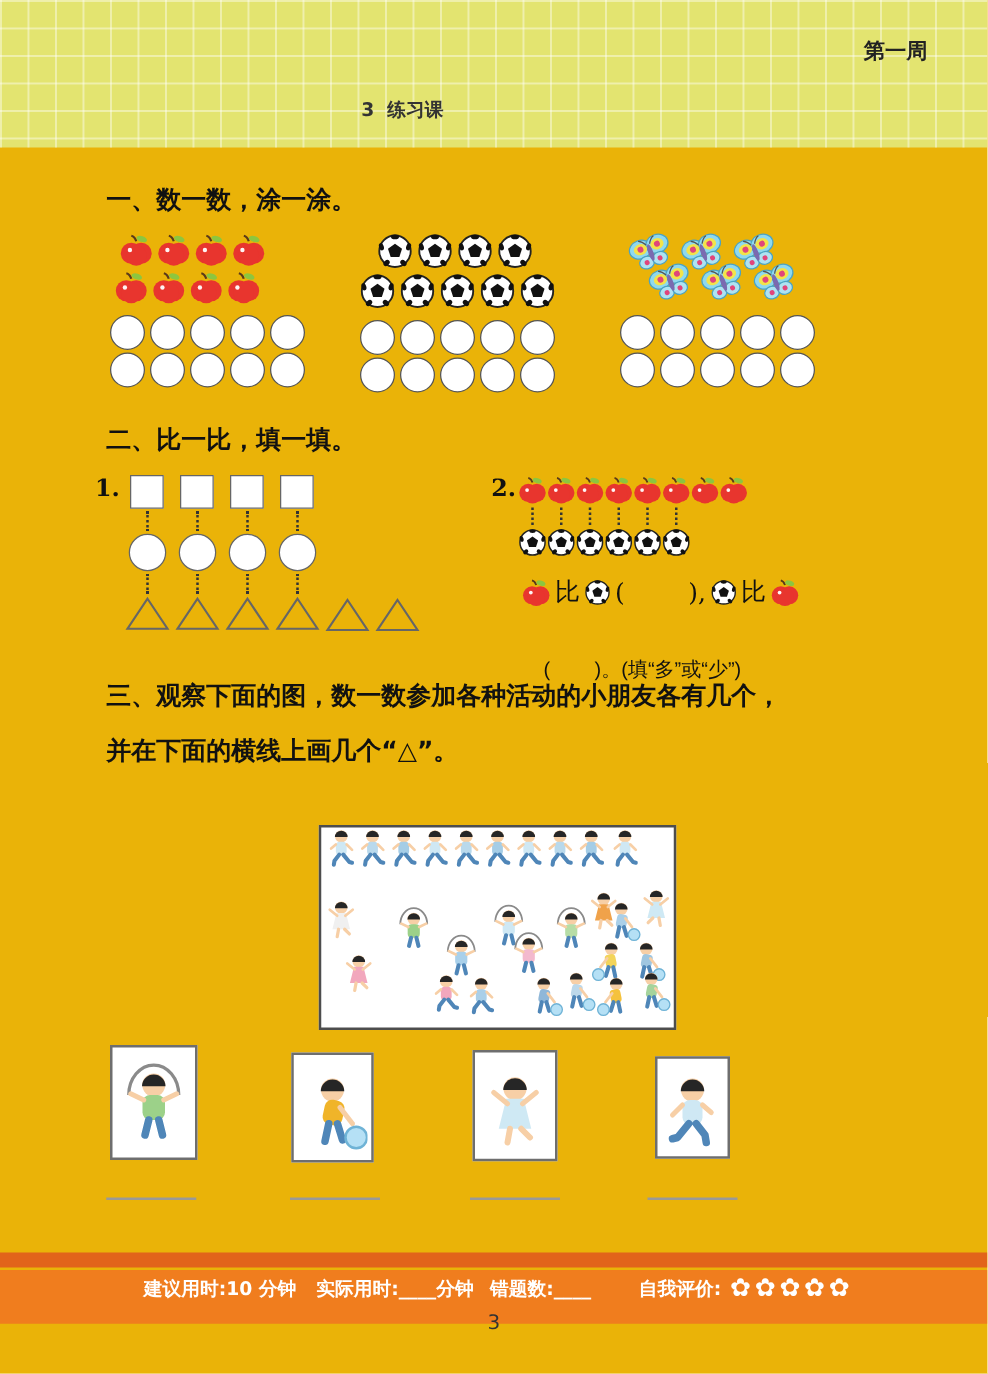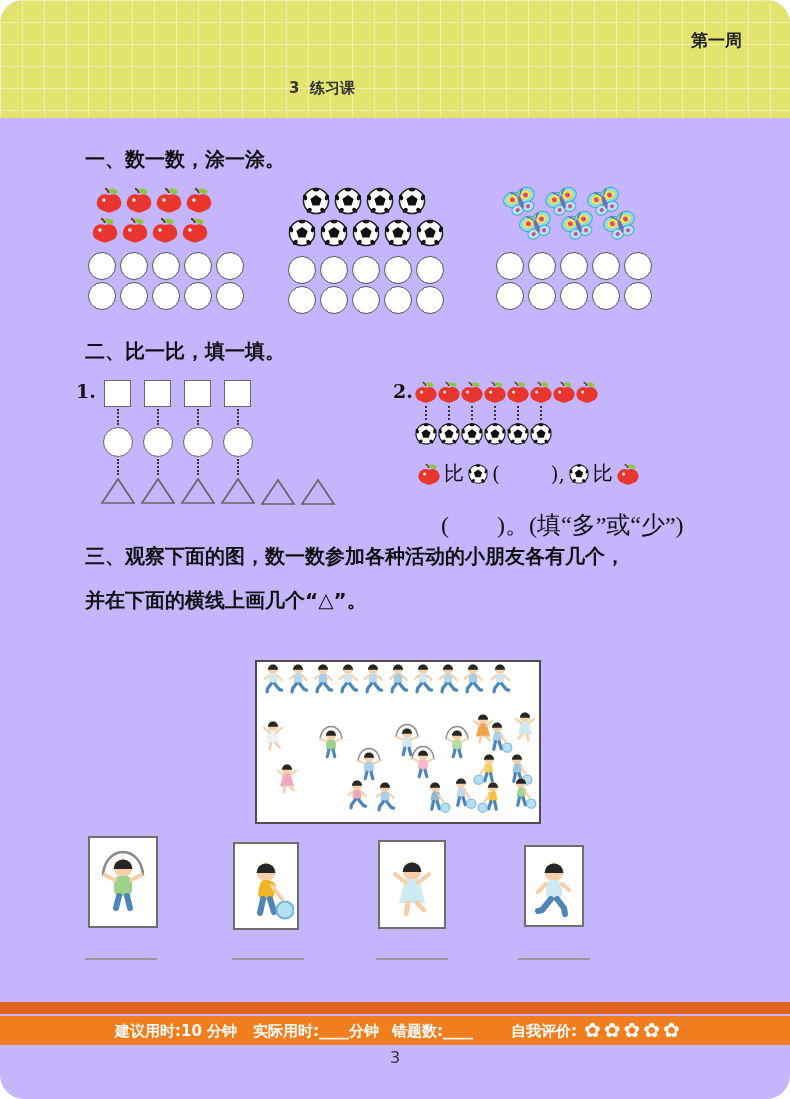--- a/index.html
+++ b/index.html
@@ -1,17 +1,17 @@
 <!DOCTYPE html>
 <html><head>
 <meta charset="utf-8">
 <style>
   html,body{margin:0;padding:0;background:#fff;}
-  .page{position:relative;width:790px;height:1099px;background:#c4b5fd;overflow:hidden;
-        font-family:"DejaVu Sans","Liberation Sans",sans-serif;color:#111;border-radius:24px;}
+  .page{position:relative;width:790px;height:1099px;background:#eab308;overflow:hidden;
+        font-family:"DejaVu Sans","Liberation Sans",sans-serif;color:#111;}
   
   .checker{position:absolute;left:0;top:0;width:790px;height:118px;
     background:
       linear-gradient(to right, rgba(255,255,255,.42) 1.5px, transparent 1.5px),
       linear-gradient(to bottom, rgba(255,255,255,.42) 1.5px, transparent 1.5px),
       #e3e470;
     background-size:22px 22px,22px 22px,auto;}
   .week{position:absolute;top:29px;right:48px;font-size:17px;font-weight:700;color:#222;}
   .banner{position:absolute;top:67px;left:0;width:250px;height:38px;background:#f0761d;
     border-radius:0 19px 19px 0;display:flex;align-items:center;}
@@ -42,34 +42,34 @@
   .vdots{height:16px;border-left:2.4px dotted #333;margin:2px 0;}
   .circ{width:28px;height:28px;border:1.6px solid #666;border-radius:50%;background:#fff;}
   .ans1{position:absolute;left:112px;top:504px;font-size:20px;white-space:pre;
         font-family:"DejaVu Serif","Liberation Serif",serif;}
   
   .s2i2{position:absolute;left:393px;top:380px;display:flex;align-items:flex-start;}
   .prow{display:flex;}
   .pcell{width:23px;display:flex;justify-content:center;}
   .ans2a{position:absolute;left:417px;top:460px;display:flex;align-items:center;gap:3px;
          font-size:20px;font-family:"DejaVu Serif","Liberation Serif",serif;white-space:pre;}
-  .ans2b{position:absolute;left:417px;top:482px;font-size:24px;white-space:pre;
-         font-family:Liberation Serif, serif;}
+  .ans2b{position:absolute;left:417px;top:508px;font-size:16px;white-space:pre;
+         font-family:Liberation Sans, sans-serif;}
   
   .frame{position:absolute;left:255px;top:660px;width:282px;height:160px;border:2px solid #4d4d4d;background:#fff;}
   .abox{position:absolute;border:2px solid #6e6e6e;background:#fff;display:flex;align-items:center;justify-content:center;}
   #abox0{left:88px; top:836px;width:66px;height:88px;}
   #abox1{left:233px;top:842px;width:62px;height:84px;}
   #abox2{left:378px;top:840px;width:64px;height:85px;}
   #abox3{left:524px;top:845px;width:56px;height:78px;}
   .aline{position:absolute;top:958px;width:72px;border-bottom:2px solid #999;height:0;}
   #aline0{left:85px;} #aline1{left:232px;} #aline2{left:376px;} #aline3{left:518px;}
   
   .f-dark{position:absolute;left:0;top:1002px;width:790px;height:12px;background:#e2641a;}
-  .f-bar{position:absolute;left:0;top:1016px;width:790px;height:29px;background:#f07d1e;color:#fff;}
+  .f-bar{position:absolute;left:0;top:1016px;width:790px;height:43px;background:#f07d1e;color:#fff;}
   .f-bar span{position:absolute;top:6px;font-size:15px;font-weight:600;white-space:pre;}
   #f-sug{left:115px;} #f-act{left:253px;} #f-wrong{left:392px;} #f-self{left:511px;text-align:right;}
   #f-flowers{left:584px;top:2px;font-size:20px;letter-spacing:3px;}
   .pageno{position:absolute;left:0;right:0;top:1048px;text-align:center;font-size:16px;color:#333;}
 </style>
 </head>
 <body>
 
 <div class="page">
 

